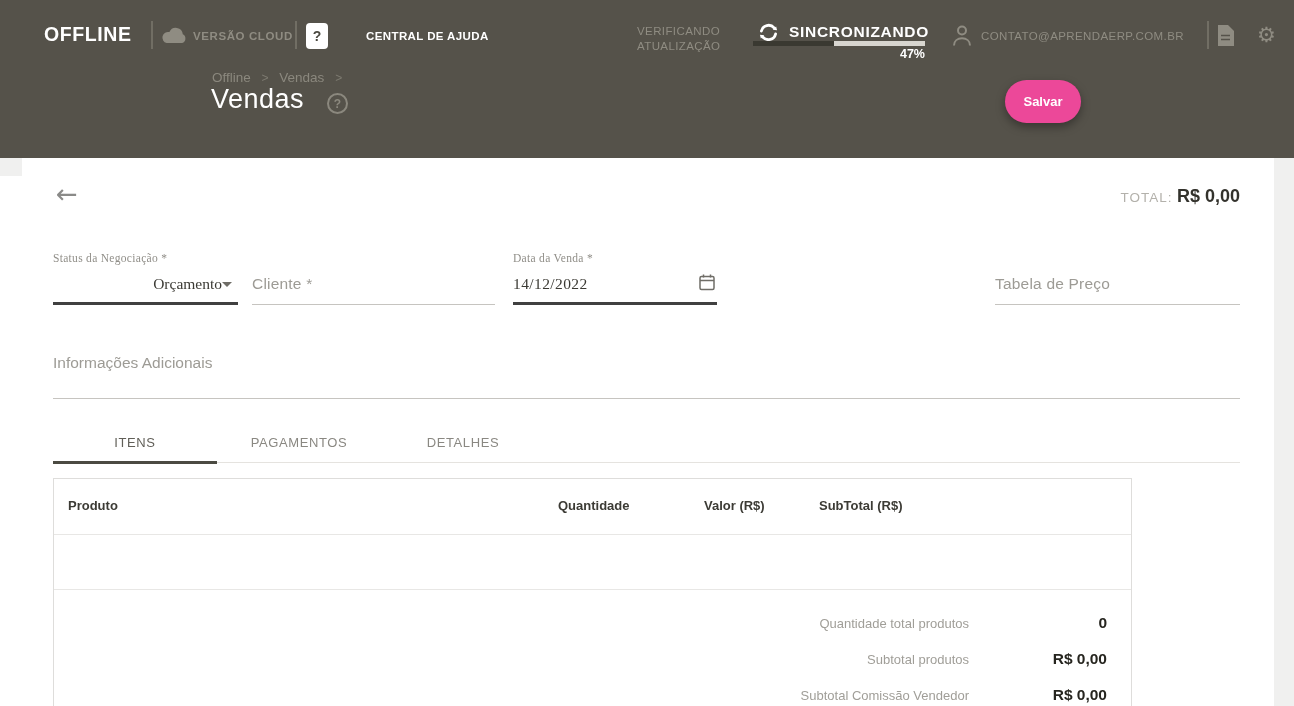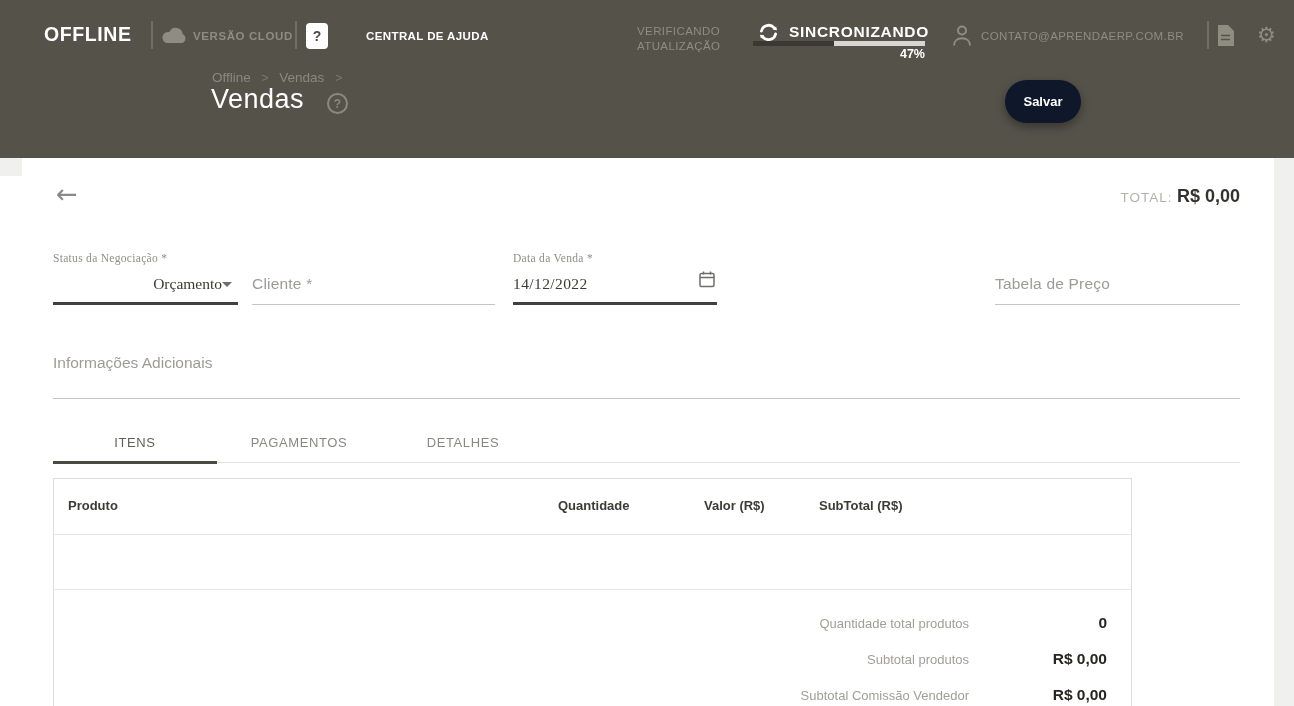--- a/index.html
+++ b/index.html
@@ -38,21 +38,21 @@
              font-family:"DejaVu Sans", sans-serif; cursor:pointer; }
   .breadcrumb { position:absolute; left:212px; top:70px; font-size:13.5px; color:#8B887E; }
   .breadcrumb .sep { margin:0 7px; font-size:12px; color:#7D7A70; }
   .breadcrumb .crumb { cursor:pointer; }
   .pagetitle { position:absolute; left:211px; top:84px; font-size:27px; font-weight:500;
                letter-spacing:.5px; color:#fff; }
   .helpcircle { position:absolute; left:327px; top:93px; width:21px; height:21px; border:2px solid #8B887E;
                 border-radius:50%; display:flex; align-items:center; justify-content:center;
                 font-size:12px; font-weight:700; color:#8B887E; cursor:pointer; }
   .savebtn { position:absolute; left:1005px; top:80px; width:76px; height:43px; border:none;
-             border-radius:22px; background:#0f172a; color:#fff; font-size:13px; font-weight:700;
+             border-radius:22px; background:#ec4899; color:#fff; font-size:13px; font-weight:700;
              font-family:inherit; cursor:pointer; box-shadow:0 4px 10px rgba(0,0,0,.35); }
 
   
   .scrolltrack { position:absolute; left:1274px; top:158px; width:20px; height:548px; background:#F0F0EF; }
   .leftnotch   { position:absolute; left:0; top:158px; width:22px; height:18px; background:#F0F0EF; }
   .backarrow { position:absolute; left:56px; top:179px; font-size:26px; color:#8A8A88;
                font-family:"DejaVu Sans", sans-serif; cursor:pointer; }
   .total { position:absolute; right:54px; top:186px; }
   .total .tlabel { font-size:13.5px; letter-spacing:1px; color:#B3B1AB; }
   .total .tvalue { font-size:18px; font-weight:700; color:#33322C; }
@@ -67,21 +67,21 @@
   .f-data   { left:513px; width:204px; }
   .f-vend   { left:735px; width:240px; }
   .f-tab    { left:995px; width:245px; }
   .selectrow { display:flex; align-items:center; justify-content:flex-end; height:26px; cursor:pointer; }
   .selectrow .val { font-size:15.5px; color:#3B3A34; }
   .caret { width:0; height:0; border-left:5px solid transparent; border-right:5px solid transparent;
            border-top:5.5px solid #6F6D67; margin-right:6px; }
   .field input, .plain-input { width:100%; height:26px; border:none; outline:none; background:transparent;
            font-family:inherit; font-size:15.5px; color:#3B3A34; letter-spacing:.4px; }
   .field input::placeholder { color:#9D9B95; letter-spacing:.2px; }
-  .daterow { display:flex; justify-content:space-between; height:26px; }
+  .daterow { display:flex; align-items:center; justify-content:space-between; height:26px; }
   .cal-ic { flex:0 0 auto; margin-right:2px; cursor:pointer; }
 
   .f-info { position:absolute; left:53px; top:348px; width:1187px; height:51px;
             border-bottom:1px solid #C6C4C0; }
   .f-info input { width:100%; height:30px; border:none; outline:none; background:transparent;
                   font-family:inherit; font-size:15.5px; color:#3B3A34; }
   .f-info input::placeholder { color:#9D9B95; }
 
   
   .tabbar { position:absolute; left:53px; top:430px; width:1187px; height:33px;

